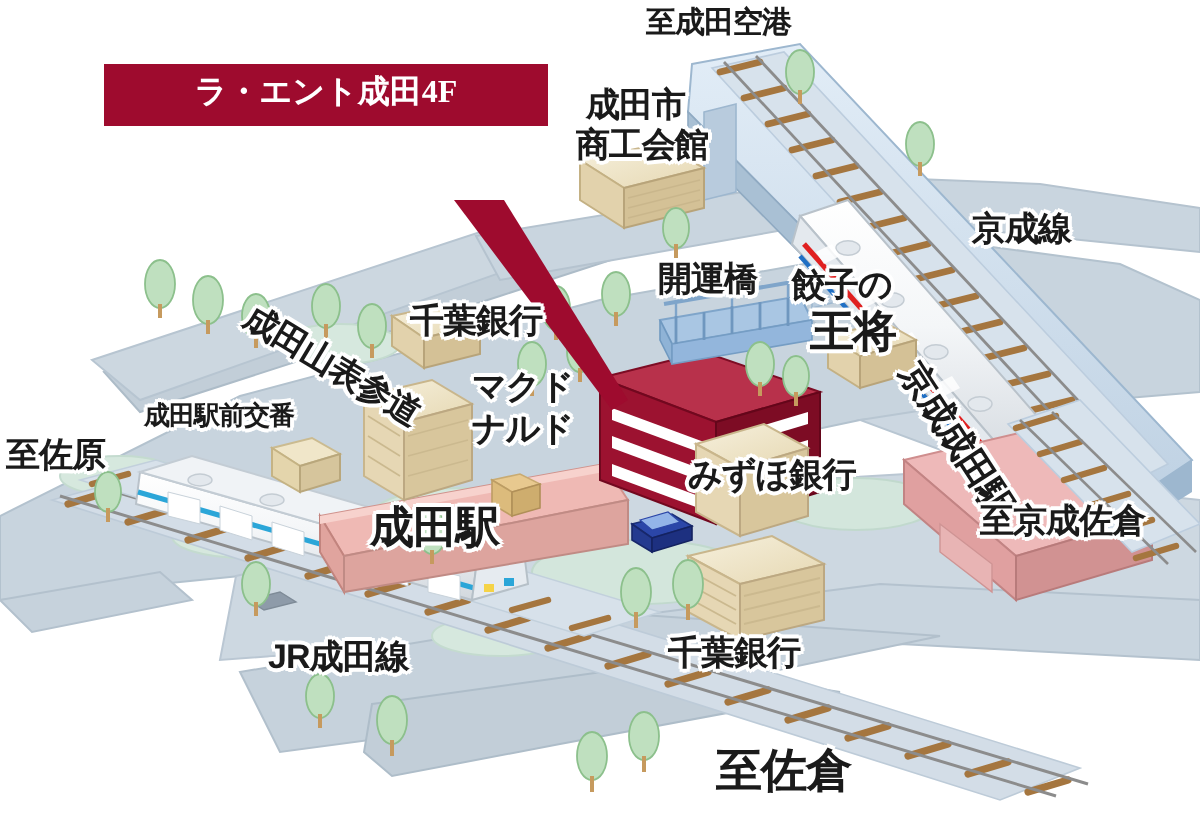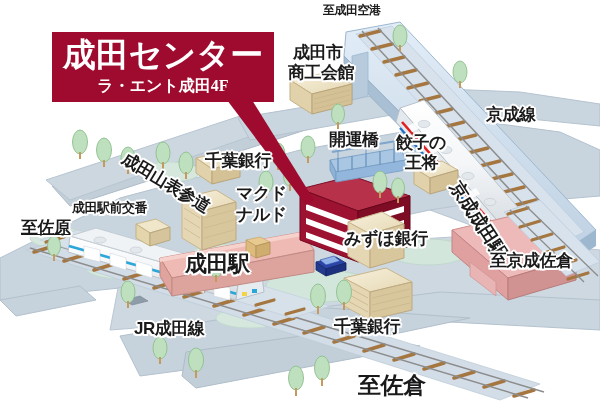--- a/index.html
+++ b/index.html
@@ -461,38 +461,37 @@
         <line x1="322" y1="378" x2="322" y2="386"></line>
         <line x1="160" y1="357" x2="160" y2="364"></line>
         <line x1="54" y1="254" x2="54" y2="261"></line>
       </g>
     </g>
 
     <polygon points="227,100 252,100 314,200 306,205" fill="#9e0b2e"></polygon>
   </svg>
 
   <div id="callout" style="left:52px; top:32px; width:222px;">
-    <div class="c-main">成田センター</div>
     <div class="c-sub">ラ・エント成田4F</div>
   </div>
 
   <div id="label-layer">
-      <div class="lbl" style="left: 323px; top: 4px; font-size: 12px;">至成田空港</div>
+      <div class="lbl" style="left: 323px; top: 4px; font-size: 15px;">至成田空港</div>
       <div class="lbl" style="left: 293px; top: 44px; font-size: 17px;">成田市</div>
       <div class="lbl" style="left: 288px; top: 64px; font-size: 17px;">商工会館</div>
       <div class="lbl" style="left: 486px; top: 106px; font-size: 17px;">京成線</div>
       <div class="lbl" style="left: 329px; top: 131px; font-size: 17px;">開運橋</div>
       <div class="lbl" style="left: 396px; top: 134px; font-size: 17px;">餃子の</div>
-      <div class="lbl" style="left: 405px; top: 154px; font-size: 17px;">王将</div>
+      <div class="lbl" style="left: 405px; top: 154px; font-size: 22px;">王将</div>
       <div class="lbl" style="left: 205px; top: 152px; font-size: 17px;">千葉銀行</div>
       <div class="lbl" style="left: 128px; top: 150px; font-size: 17px; transform: rotate(31deg); transform-origin: left top;">成田山表参道</div>
       <div class="lbl" style="left: 236px; top: 185px; font-size: 17px;">マクド</div>
       <div class="lbl" style="left: 236px; top: 206px; font-size: 17px;">ナルド</div>
       <div class="lbl" style="left: 72px; top: 201px; font-size: 13px;">成田駅前交番</div>
-      <div class="lbl" style="left: 21px; top: 219px; font-size: 17px; text-decoration: underline;">至佐原</div>
+      <div class="lbl" style="left: 3px; top: 219px; font-size: 17px;">至佐原</div>
       <div class="lbl" style="left: 344px; top: 231px; font-size: 17px; font-family: Liberation Mono, monospace;">みずほ銀行</div>
       <div class="lbl" style="left: 462px; top: 178px; font-size: 18px; transform: rotate(57deg); transform-origin: left top;">京成成田駅</div>
       <div class="lbl" style="left: 490px; top: 252px; font-size: 17px;">至京成佐倉</div>
       <div class="lbl" style="left: 185px; top: 252px; font-size: 22px;">成田駅</div>
       <div class="lbl" style="left: 334px; top: 318px; font-size: 17px;">千葉銀行</div>
       <div class="lbl" style="left: 134px; top: 320px; font-size: 17px; text-align: center;">JR成田線</div>
       <div class="lbl" style="left: 358px; top: 373px; font-size: 23px;">至佐倉</div>
     </div>
 
 </div>

